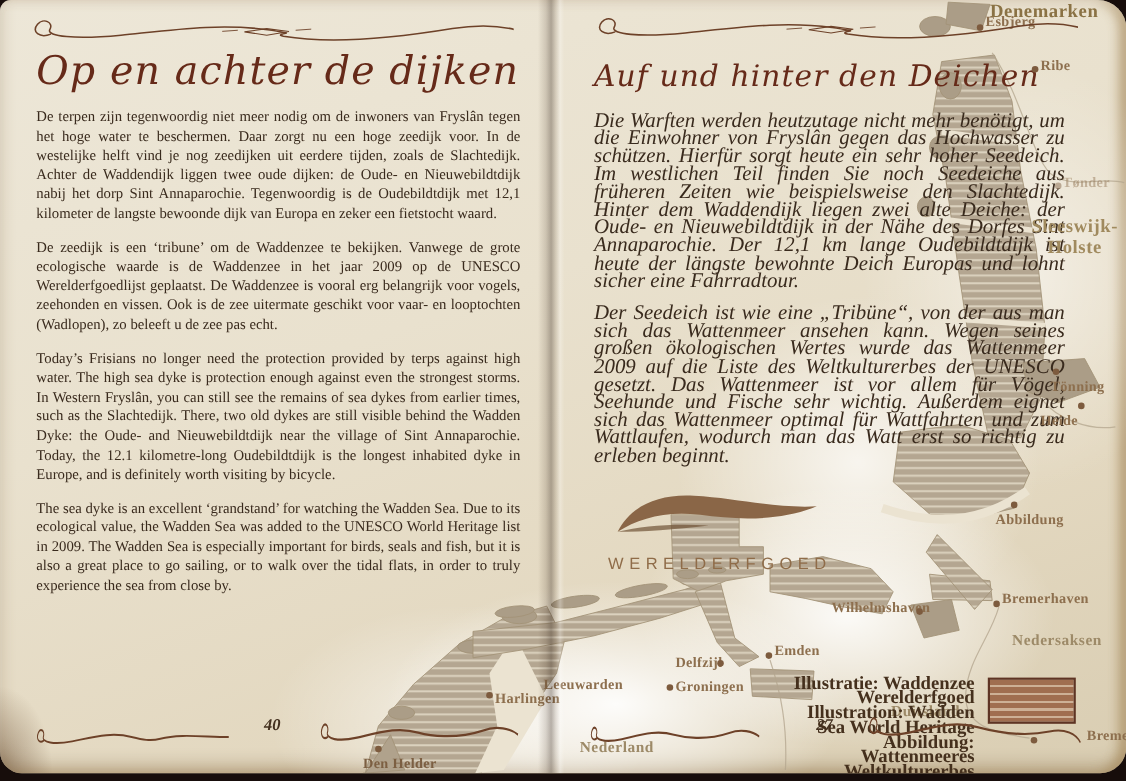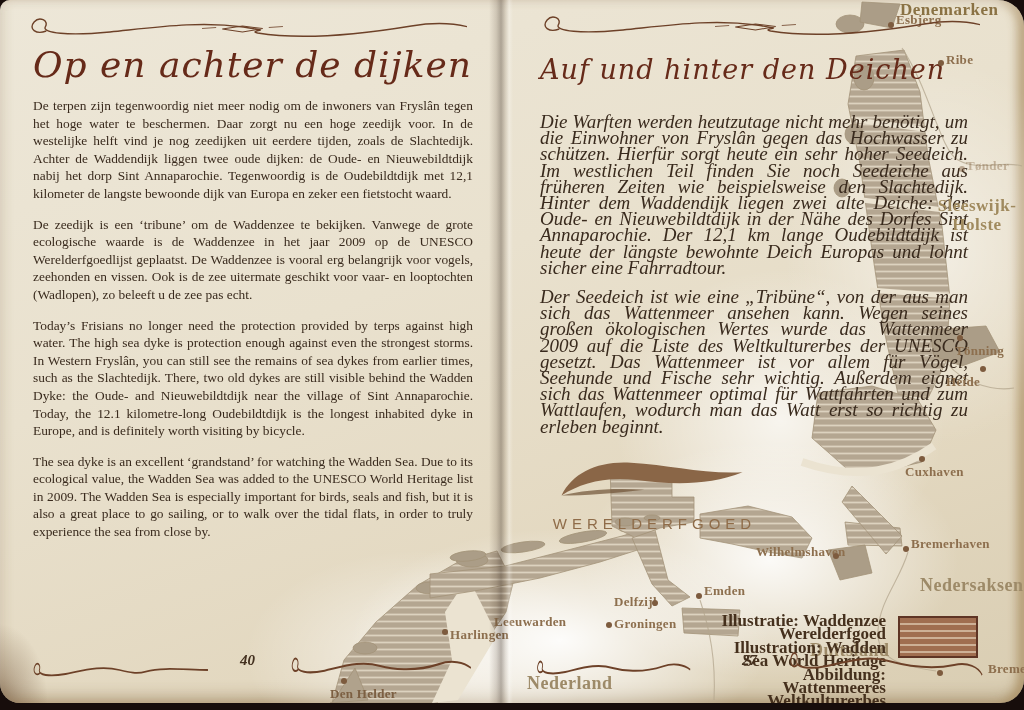--- a/index.html
+++ b/index.html
@@ -19,29 +19,29 @@
     background:linear-gradient(90deg, rgba(60,40,25,0) 0%, rgba(60,40,25,.16) 30%, rgba(40,25,15,.32) 50%, rgba(60,40,25,.12) 68%, rgba(255,255,255,.28) 84%, rgba(60,40,25,0) 100%);}
   .corner-curl{position:absolute;left:0;bottom:0;width:52px;height:86px;
     background:radial-gradient(ellipse at 0% 100%, rgba(95,65,38,.5), rgba(95,65,38,0) 65%);}
   .col{position:absolute;}
   .lp-col{left:33px;top:44px;width:440px;}
   .rp-col{left:540px;top:54px;width:428px;}
   .script-title{font-family:"DejaVu Serif",serif;font-style:italic;color:#662a19;text-align:left;
     font-weight:500;letter-spacing:1px;margin:0 0 12px;}
   .t-main{font-size:36px;}
   .t-sub{font-size:23px;margin:16px 0 12px;}
-  .t-de{font-size:27px;margin-bottom:29px;}
+  .t-de{font-size:27px;margin-bottom:17px;}
   .para{font-size:13.4px;line-height:17.6px;text-align:justify;color:#392a1d;margin:0 0 13px;}
   .rp-col .para{font-size:19px;line-height:16.2px;font-style:italic;}
   .pagenum{position:absolute;font-style:italic;font-weight:bold;font-size:15px;color:#43301f;}
   .city{position:absolute;font-weight:bold;font-size:13px;color:#8d6f4e;letter-spacing:.3px;white-space:nowrap;}
   .dot{position:absolute;width:6px;height:6px;border-radius:50%;background:#7d5b3e;}
   .region{position:absolute;font-weight:bold;font-size:17px;color:#a08a5e;letter-spacing:.5px;white-space:pre-line;}
   .r-dk{color:#8a7244;}
-  .r-big{font-size:18px;color:#9d8a68;}
+  .r-big{font-size:14px;color:#9d8a68;}
   .flour{position:absolute;}
   .logo{margin:20px 0 0 6px;width:212px;text-align:center;}
   .logo-name{font-family:"Liberation Sans",sans-serif;font-size:20px;letter-spacing:8px;color:#7d5a3c;margin-top:2px;text-indent:8px;}
   .logo-sub{font-family:"Liberation Sans",sans-serif;font-size:15px;letter-spacing:5px;color:#8f6c49;margin-top:4px;text-indent:5px;}
   .credits{position:absolute;left:706px;top:614px;width:180px;text-align:right;
     font-weight:bold;font-size:17px;line-height:13.4px;color:#45301d;}
   .legend-swatch{position:absolute;left:898px;top:616px;width:76px;height:38px;border:2px solid #5e3424;
     background:repeating-linear-gradient(180deg,#a06e50 0px,#a06e50 5px,#cdb096 5px,#cdb096 7px);}
   .faded{opacity:.45;}
 </style>
@@ -144,21 +144,21 @@
     <div class="city" style="left:896px;top:12px;">Esbjerg</div>
     <i class="dot" style="left:888px;top:22px;"></i>
     <div class="city" style="left:946px;top:52px;">Ribe</div>
     <i class="dot" style="left:938px;top:60px;"></i>
     <div class="city faded" style="left:966px;top:158px;">Tønder</div>
     <i class="dot faded" style="left:959px;top:166px;"></i>
     <div class="city" style="left:955px;top:343px;">Tönning</div>
     <i class="dot" style="left:957px;top:335px;"></i>
     <div class="city" style="left:946px;top:374px;">Heide</div>
     <i class="dot" style="left:980px;top:366px;"></i>
-    <div class="city" style="left:905px;top:464px;">Cuxhaven</div>
+    <div class="city" style="left:905px;top:464px;">Abbildung</div>
     <i class="dot" style="left:919px;top:456px;"></i>
     <div class="city" style="left:911px;top:536px;">Bremerhaven</div>
     <i class="dot" style="left:903px;top:546px;"></i>
     <div class="city" style="left:756px;top:544px;">Wilhelmshaven</div>
     <i class="dot" style="left:833px;top:553px;"></i>
     <div class="city" style="left:704px;top:583px;">Emden</div>
     <i class="dot" style="left:696px;top:593px;"></i>
     <div class="city" style="left:614px;top:594px;">Delfzijl</div>
     <i class="dot" style="left:652px;top:600px;"></i>
     <div class="city" style="left:614px;top:616px;">Groningen</div>

